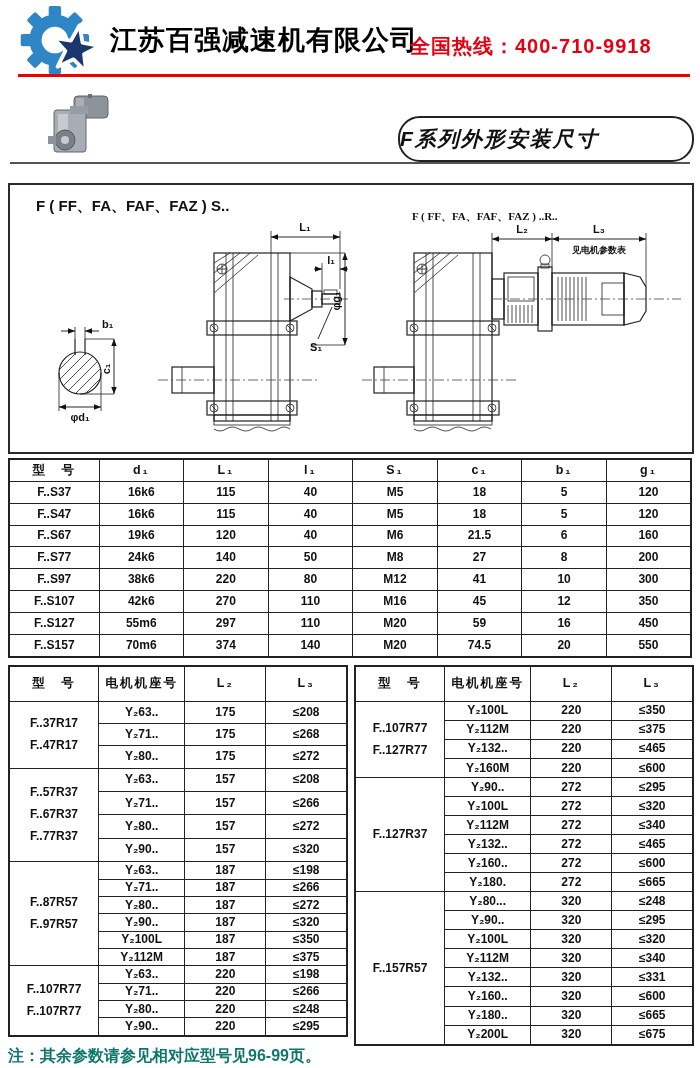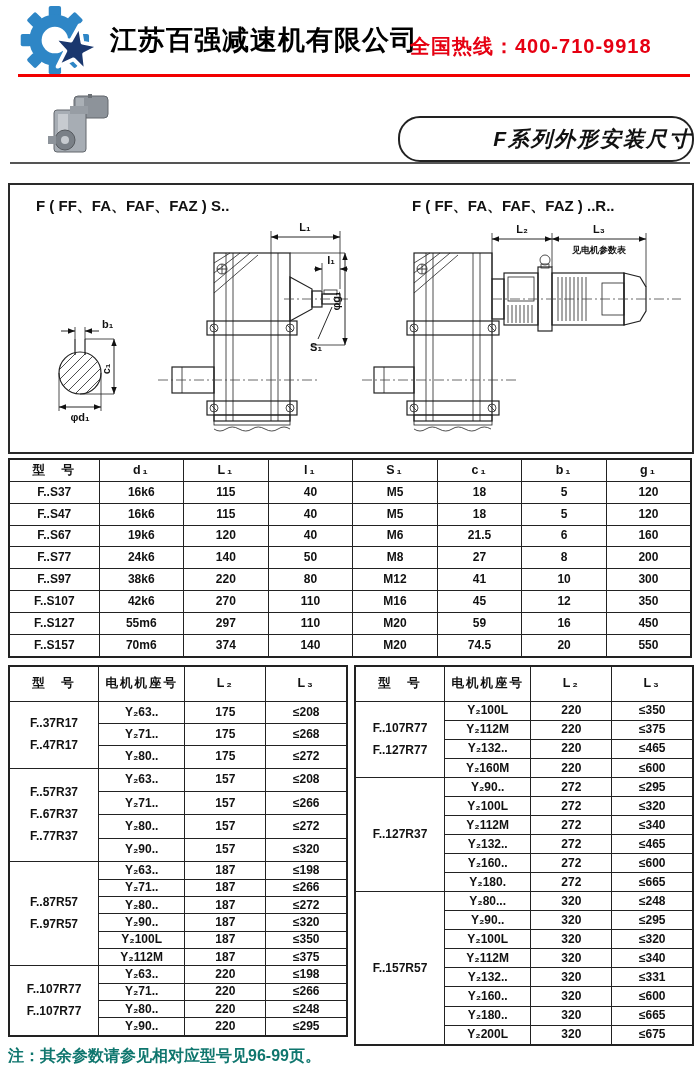--- a/index.html
+++ b/index.html
@@ -8,28 +8,28 @@
 
   
   .logo{position:absolute;left:14px;top:4px;}
   .company{position:absolute;left:110px;top:22px;font-size:27px;font-weight:bold;letter-spacing:1px;color:#000;}
   .hotline{position:absolute;left:402px;top:33px;font-size:20px;font-weight:bold;color:#e60012;letter-spacing:1px;margin-left:8px;}
   .red-rule{position:absolute;left:18px;top:74px;width:672px;height:3px;background:#f20000;}
 
   
   .photo{position:absolute;left:40px;top:90px;}
   .pill{position:absolute;left:398px;top:116px;width:292px;height:42px;border:2px solid #222;
-        border-radius:22px;display:flex;align-items:center;justify-content:flex-end;background:#fff;}
+        border-radius:22px;display:flex;align-items:center;justify-content:flex-start;background:#fff;}
   .pill span{font-size:21px;font-weight:bold;font-style:italic;letter-spacing:2px;color:#111;}
   .gray-rule{position:absolute;left:10px;top:162px;width:680px;height:2px;background:#555;}
 
   
   .diagram-panel{position:absolute;left:8px;top:183px;width:682px;height:267px;border:2px solid #2a2a2a;background:#fff;}
   .cap-l{position:absolute;left:26px;top:12px;font-size:15px;font-weight:bold;}
-  .cap-r{position:absolute;left:402px;top:12px;font-size:15px;font-weight:bold;}
+  .cap-r{position:absolute;left:402px;top:24px;font-size:11px;font-weight:bold;font-family:Liberation Serif, serif;}
   .dsvg{position:absolute;top:30px;}
   .dsvg.left{left:8px;}
   .dsvg.right{left:346px;}
   .dline{stroke:#222;stroke-width:1.2;fill:none;}
   .thin{stroke:#222;stroke-width:.8;fill:none;}
   .cl{stroke:#444;stroke-width:.8;fill:none;stroke-dasharray:10 3 2 3;}
   .dim{font-size:11px;font-weight:bold;fill:#111;}
   .dimsm{font-size:9px;font-weight:bold;fill:#111;}
   .dl{stroke:#111;stroke-width:.9;fill:none;}
 

